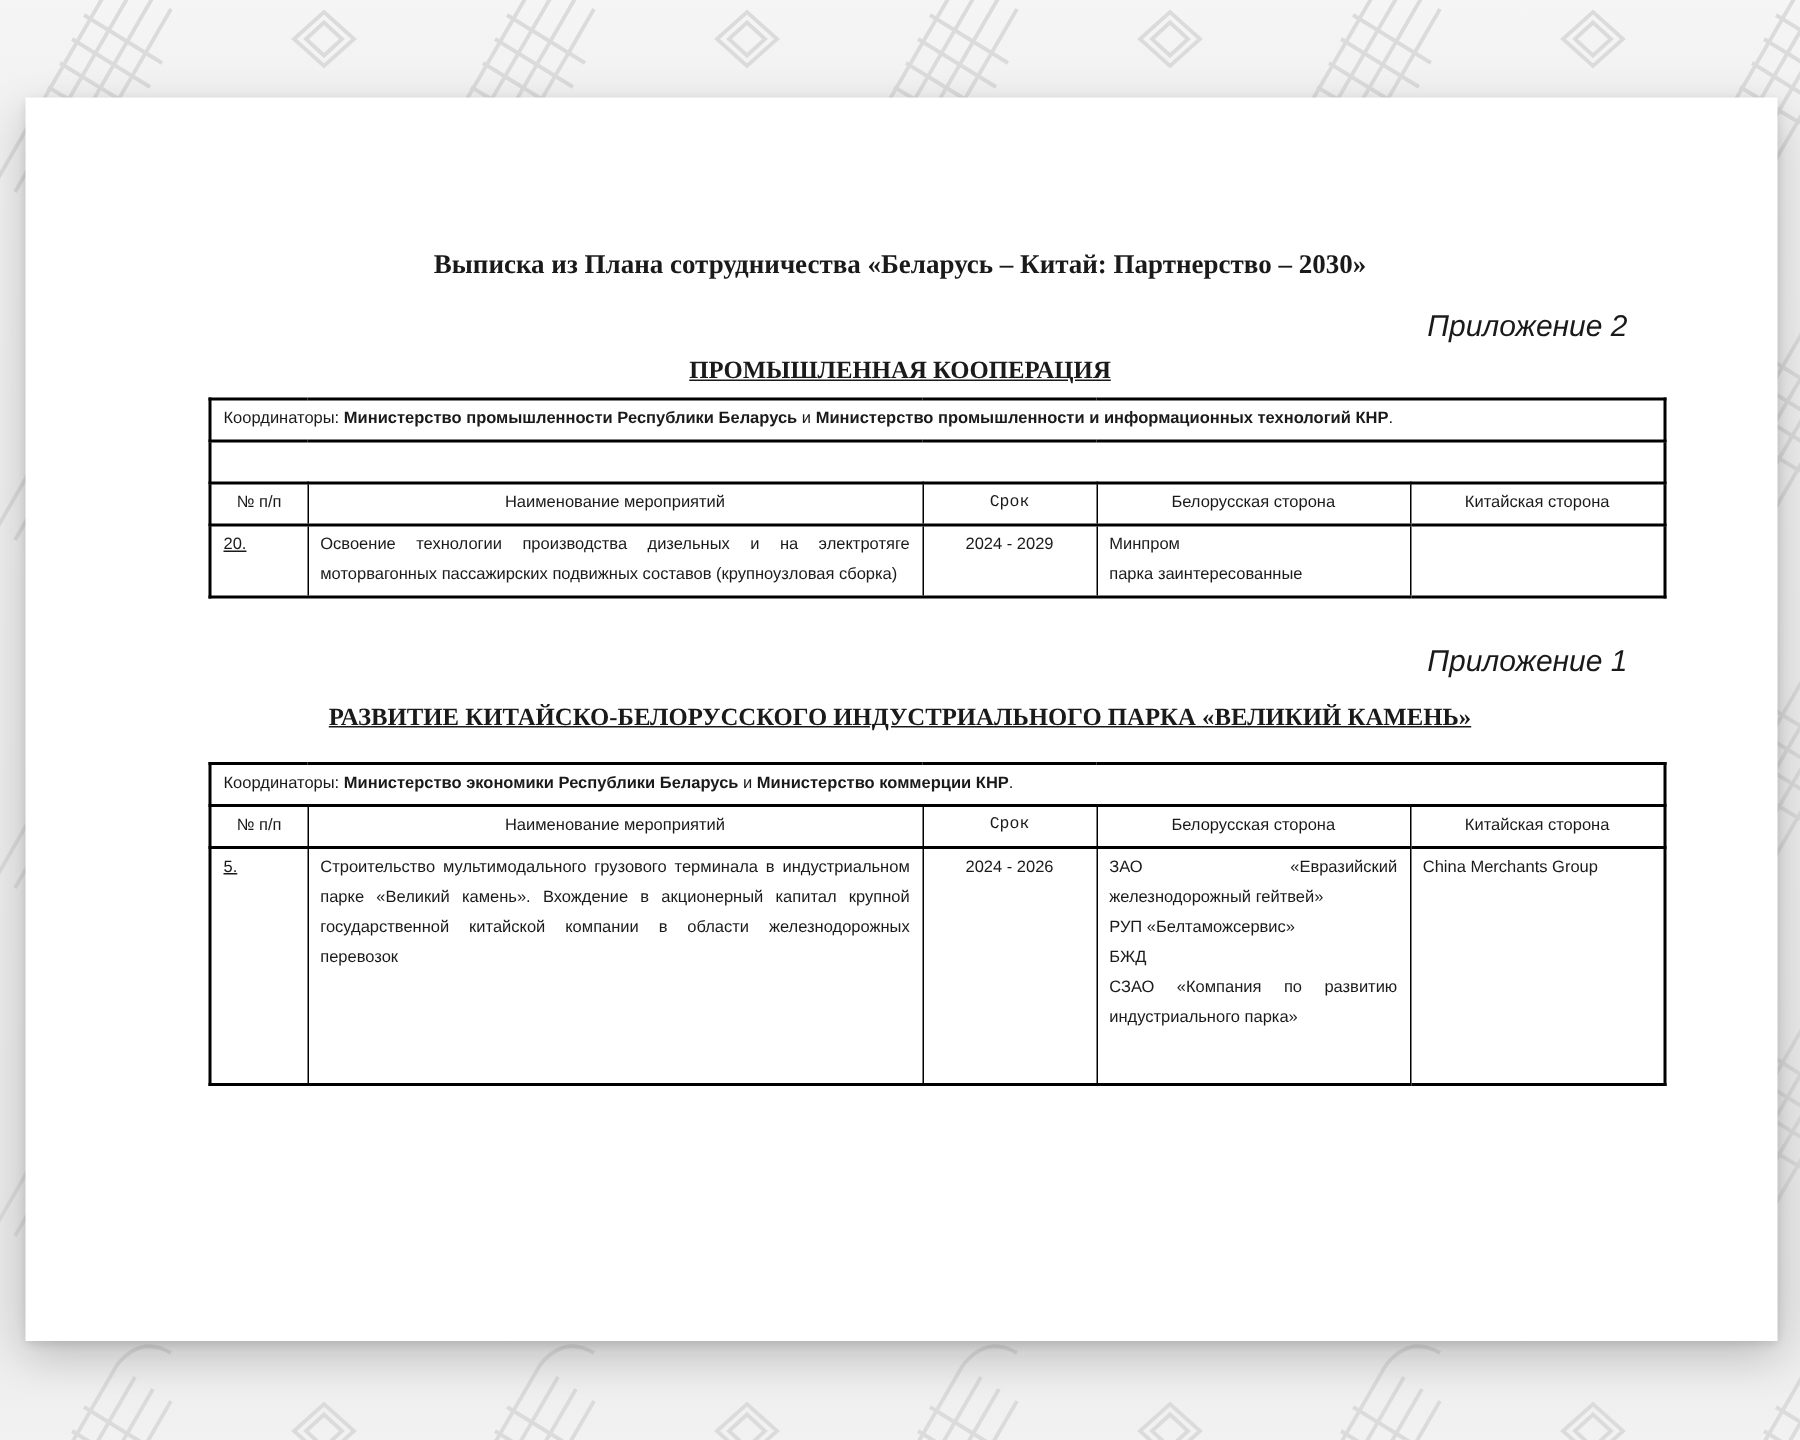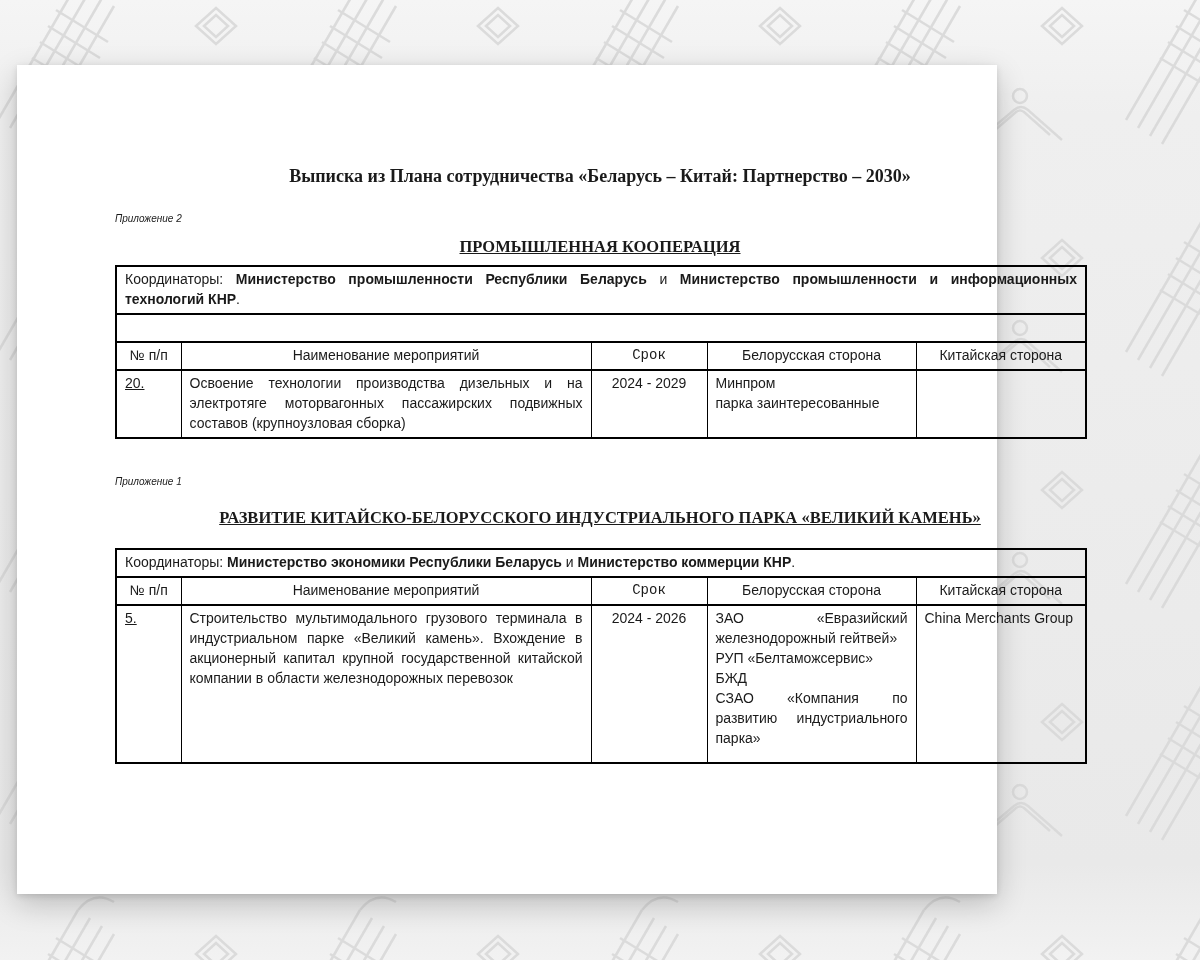--- a/index.html
+++ b/index.html
@@ -4,43 +4,43 @@
 <style>
   html,body{margin:0;padding:0;}
   body{
     width:1200px;height:960px;position:relative;overflow:hidden;
     background:#eeeeee;
     font-family:"Liberation Sans", sans-serif;
     color:#1a1a1a;
   }
   .bg-svg{position:absolute;left:0;top:0;z-index:0;}
   .page{
-    position:absolute;left:17px;top:65px;width:980px;height:829px;
+    position:absolute;left:17px;top:65px;width:1168px;height:829px;
     background:#ffffff;z-index:1;
     box-shadow:0 10px 28px rgba(0,0,0,0.20), 0 2px 6px rgba(0,0,0,0.12);
   }
   .content{margin-left:98px;width:970px;}
   .doc-title{
     margin:100px 0 0 0;text-align:center;
     font-family:"Liberation Serif", serif;font-weight:bold;font-size:18px;line-height:23px;
   }
   .annex{
-    font-style:italic;font-size:10px;line-height:19px;
+    text-align:right;font-style:italic;font-size:20px;line-height:19px;
   }
   .annex-2{margin-top:21px;}
   .annex-4{margin-top:33px;}
   .section-heading{
     text-align:center;font-family:"Liberation Serif", serif;font-weight:bold;
     font-size:16.5px;line-height:19px;text-decoration:underline;
   }
   .heading-1{margin-top:9px;}
   .heading-2{margin-top:17px;}
   .doc-table{
     border-collapse:collapse;table-layout:fixed;width:970px;
-    font-size:14px;margin-top:9px;
+    font-size:11px;margin-top:9px;margin-left:24px;
   }
   .table-2{margin-top:21px;}
   .doc-table td,.doc-table th{
     border-left:1px solid #000;border-right:1px solid #000;
     border-top:2px solid #000;border-bottom:2px solid #000;
     vertical-align:top;padding:2px 8px 4px 8px;
     font-weight:normal;line-height:20px;overflow:hidden;
   }
   .doc-table td:first-child,.doc-table th:first-child{border-left:2px solid #000;}
   .doc-table td:last-child,.doc-table th:last-child{border-right:2px solid #000;}

